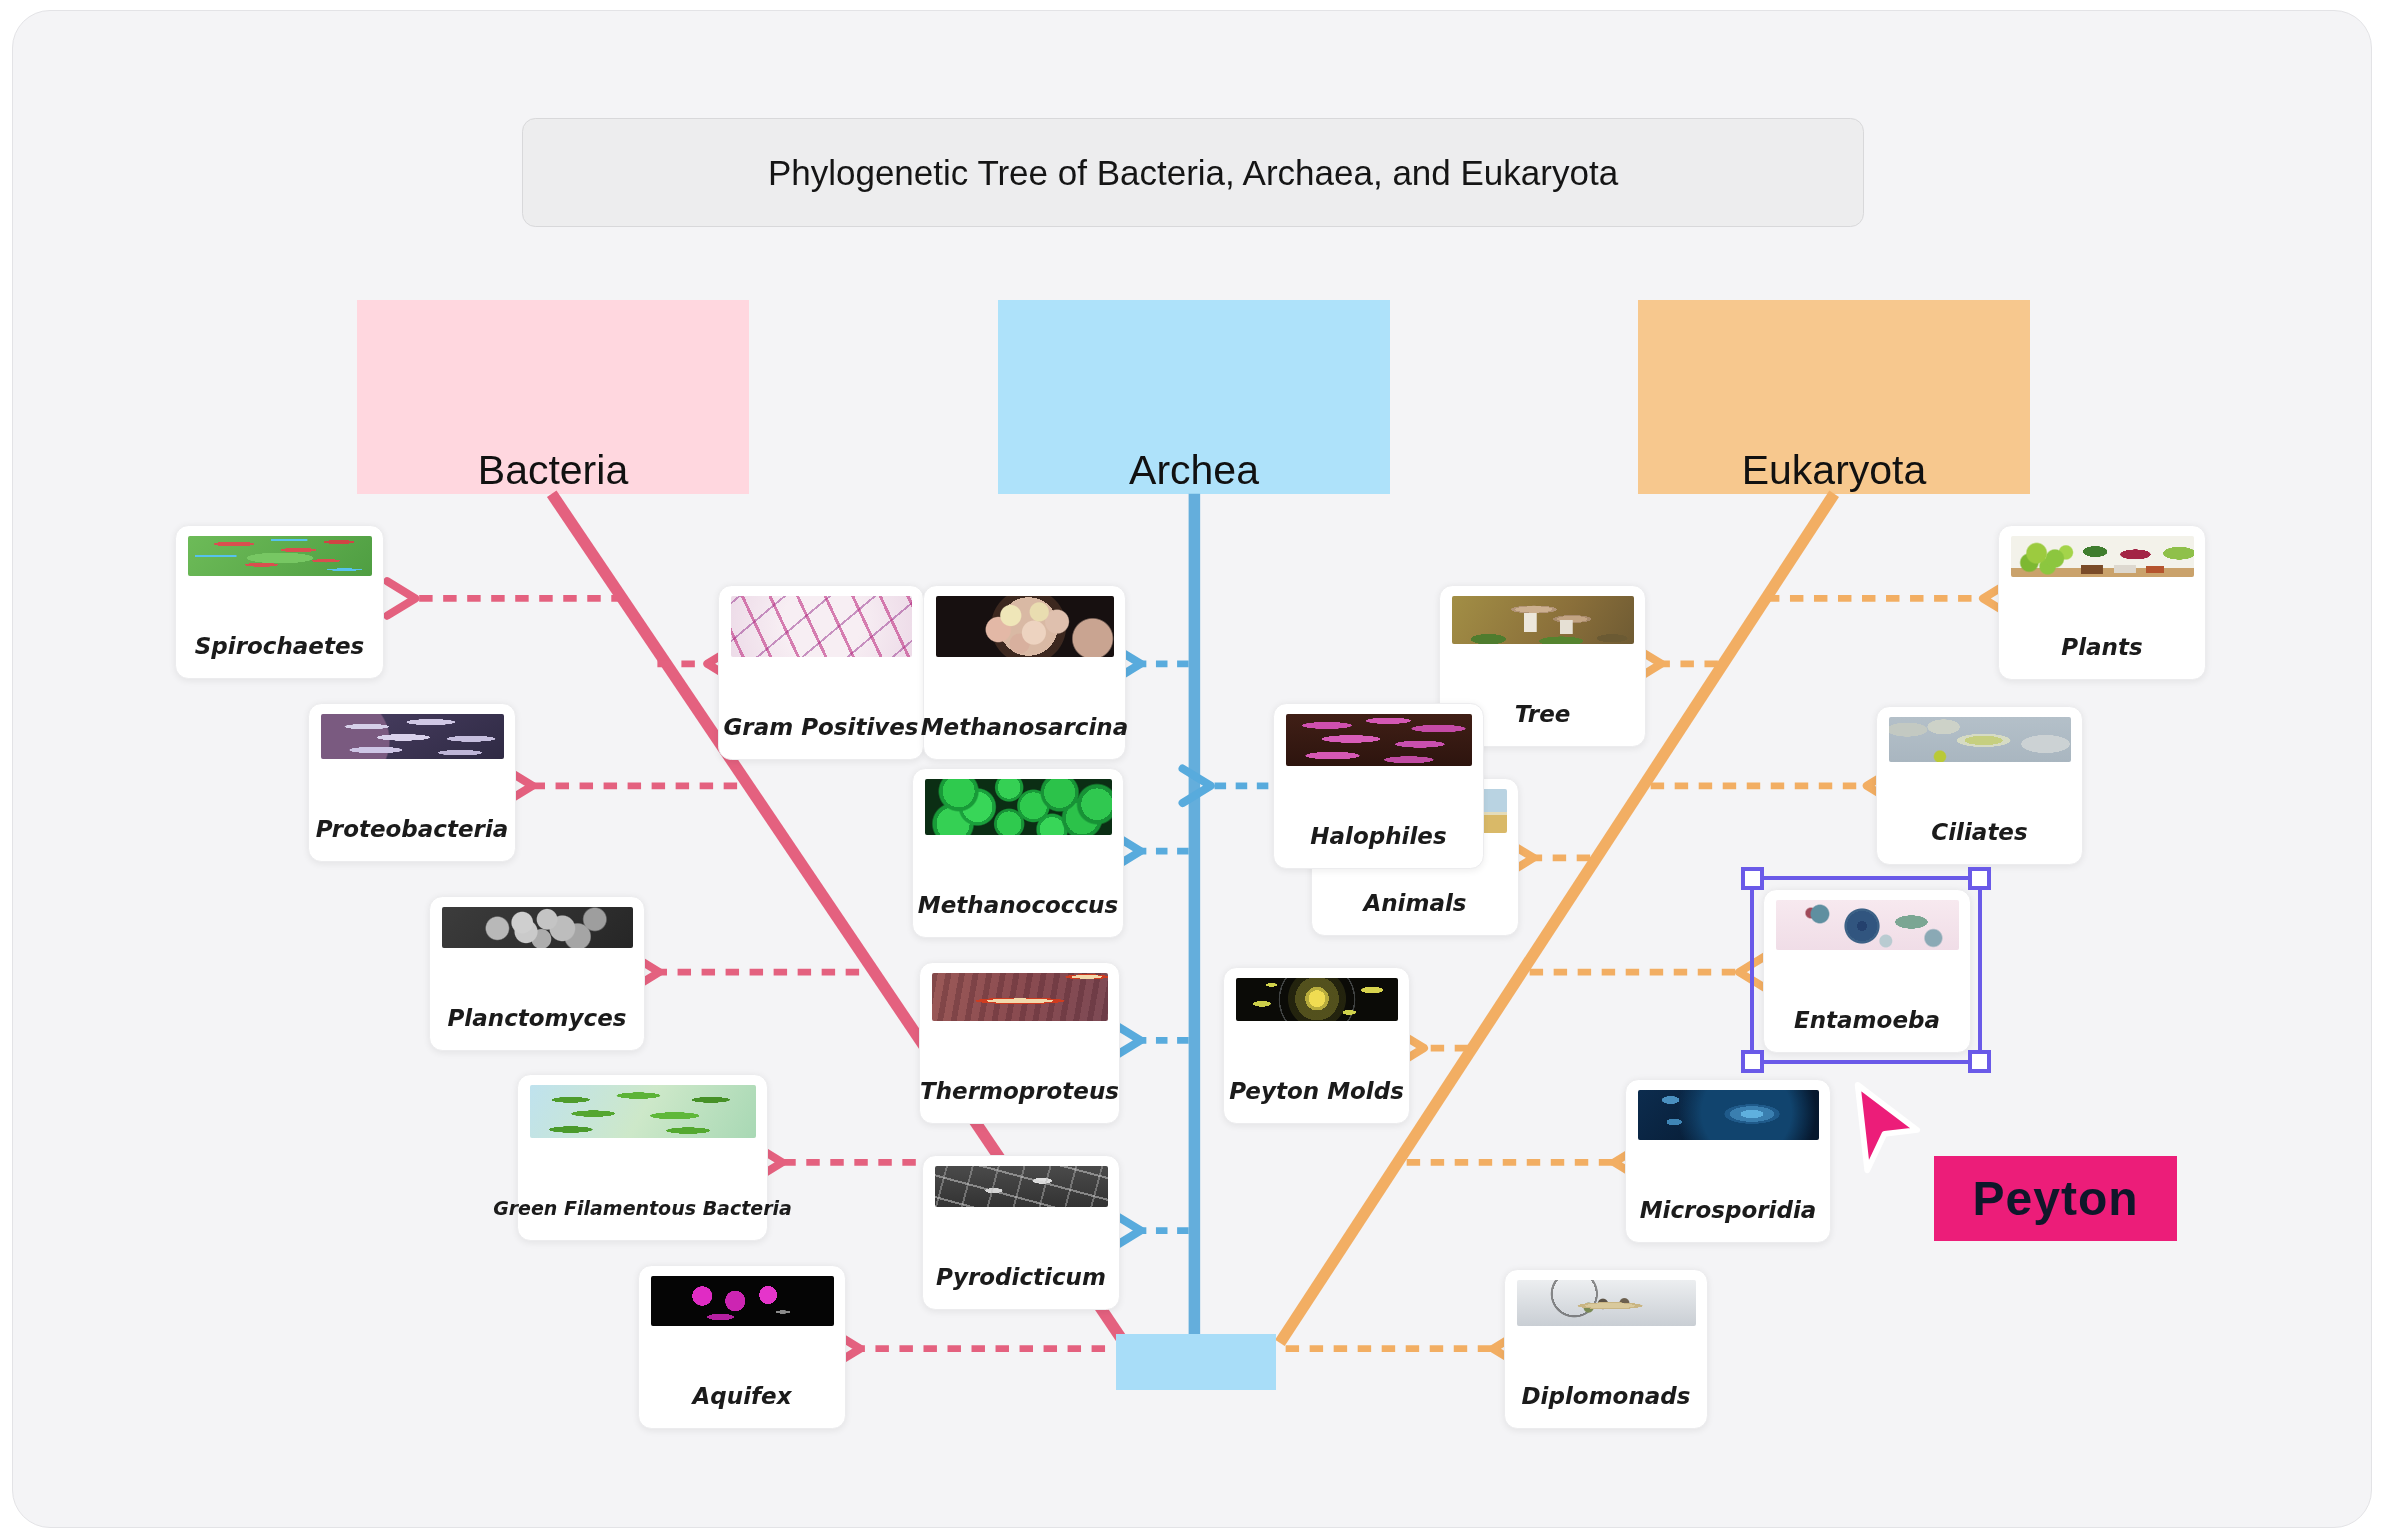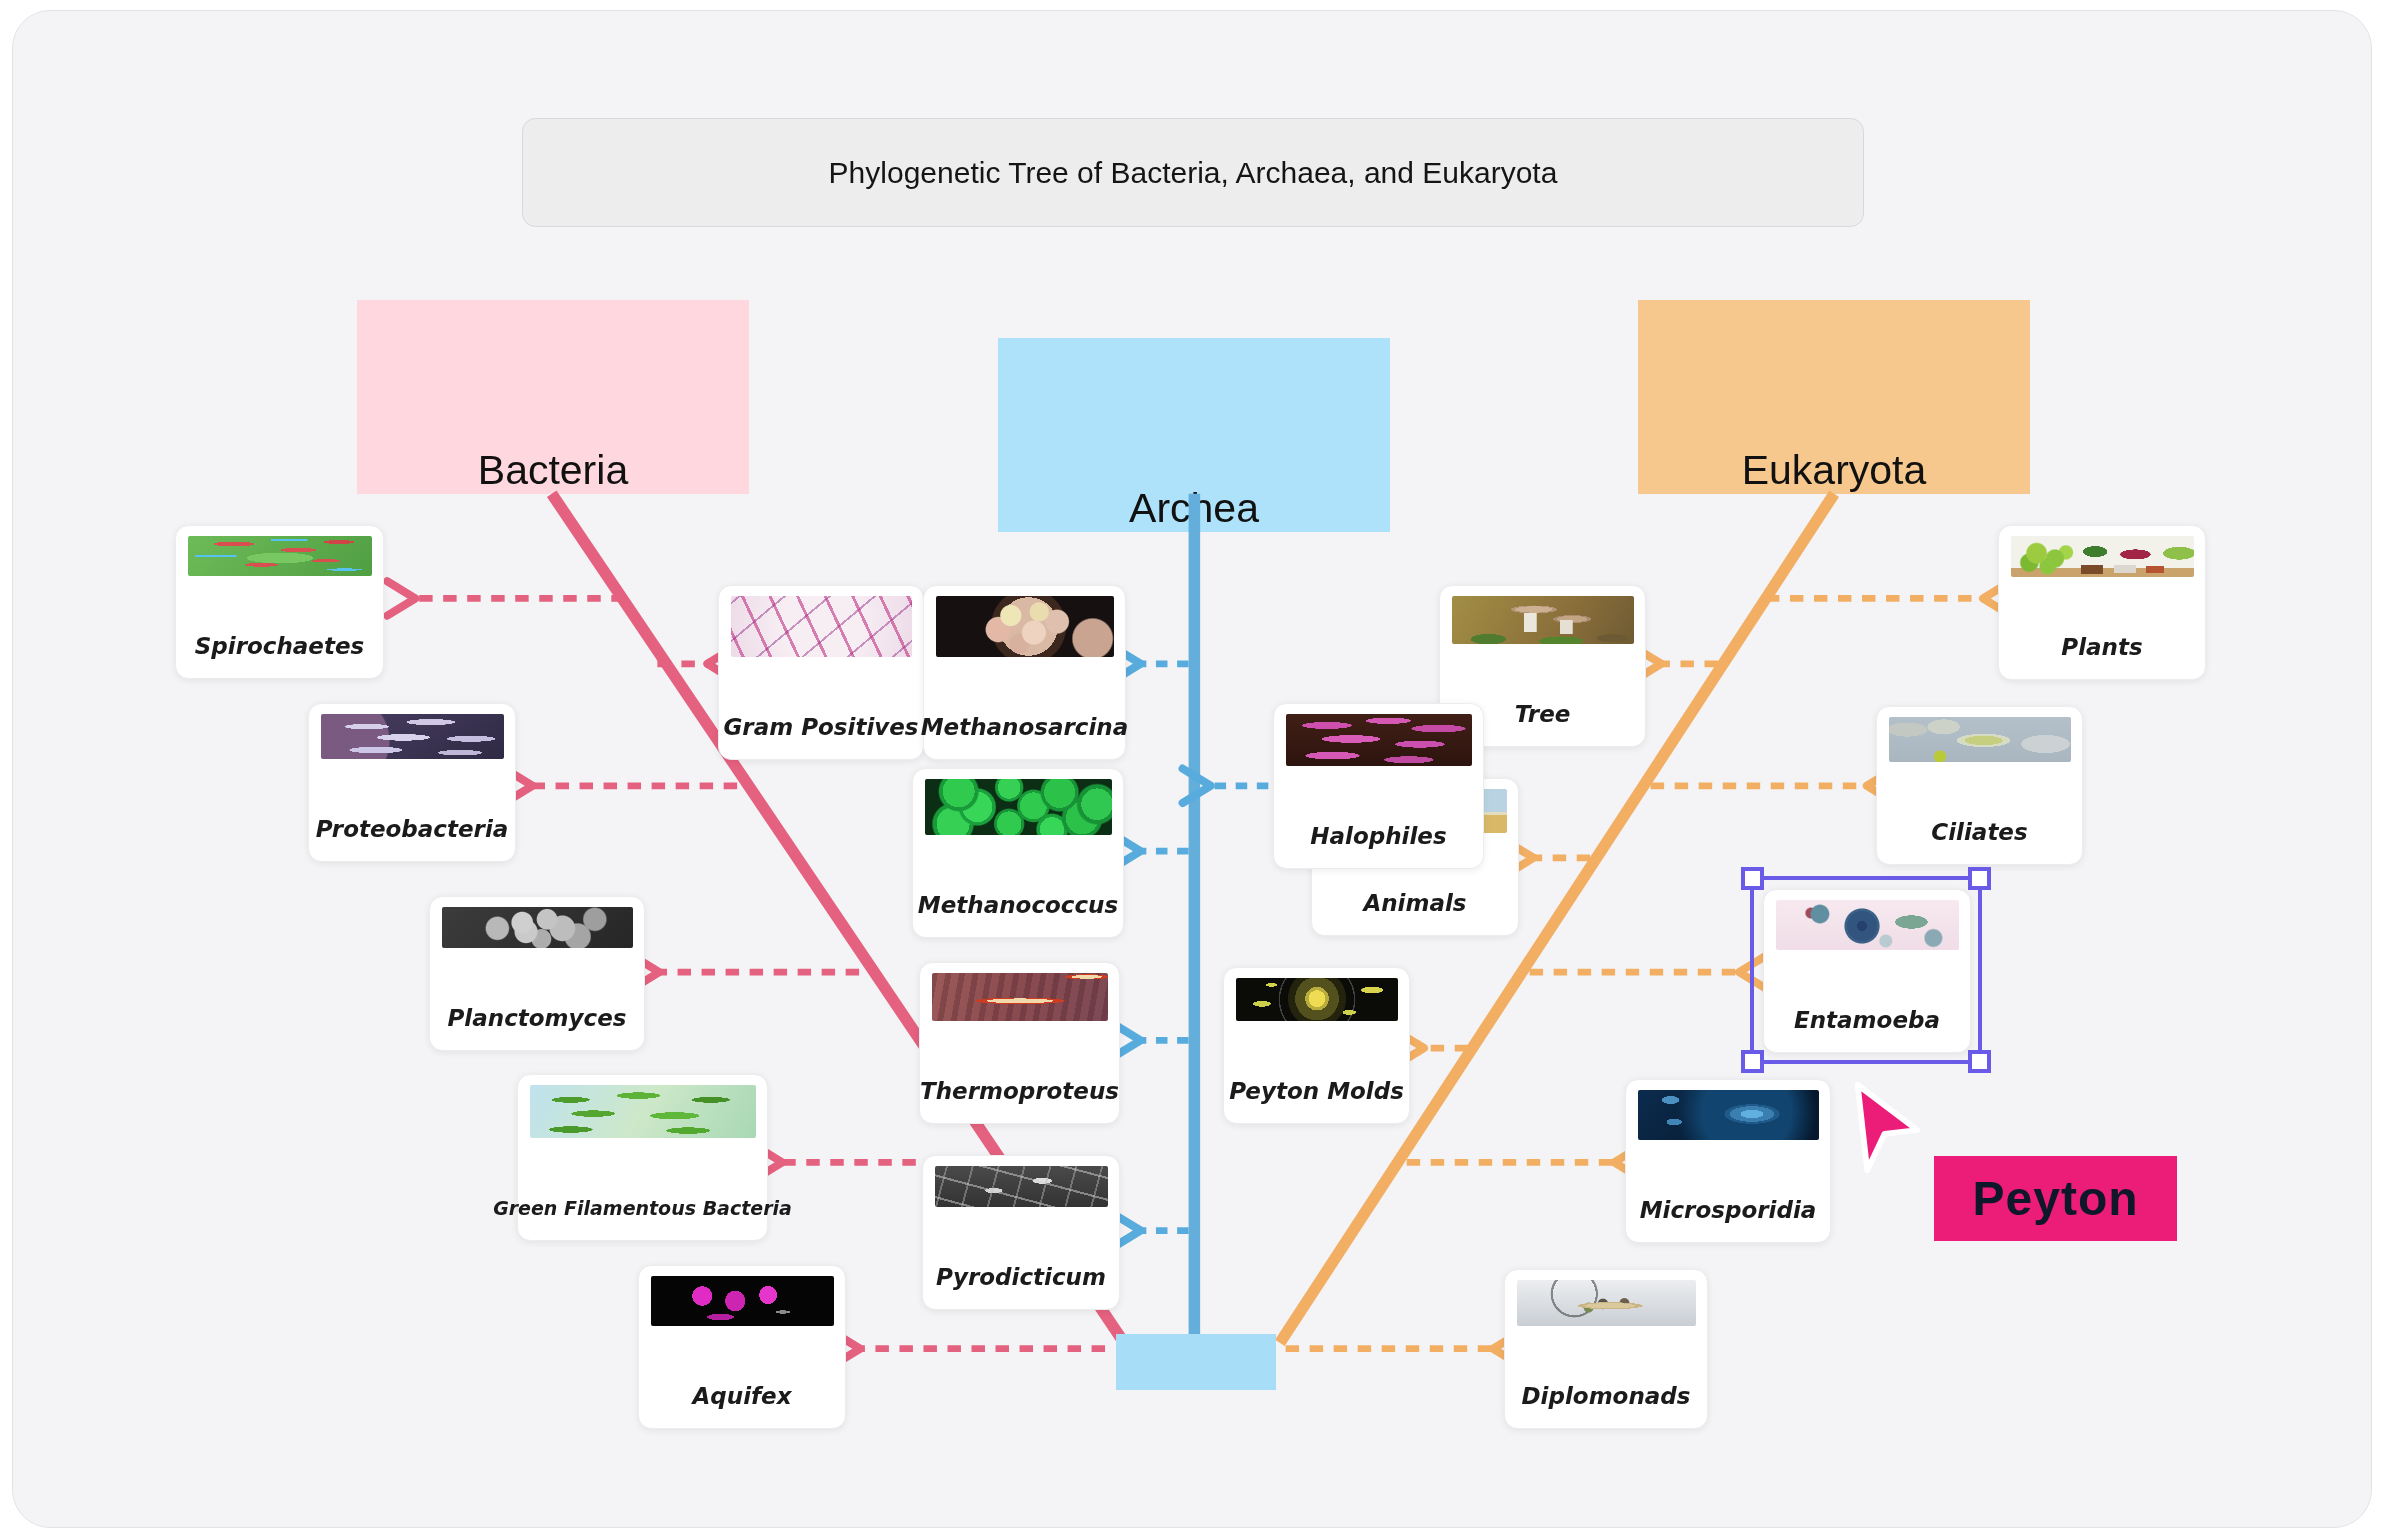--- a/index.html
+++ b/index.html
@@ -1,23 +1,23 @@
 <!DOCTYPE html>
 <html><head>
 <meta charset="utf-8">
 <style>
   html,body{margin:0;padding:0;background:#ffffff;}
   body{width:2383px;height:1537px;position:relative;font-family:"Liberation Sans",sans-serif;overflow:hidden;}
   .frame{position:absolute;left:11.5px;top:9.6px;width:2358px;height:1516px;background:#F4F4F6;border:1.9px solid #E3E3E6;border-radius:38px;}
   .title-box{position:absolute;left:522px;top:118px;width:1340px;height:107px;background:#EDEDEE;border:1.9px solid #D8D8DA;border-radius:13.4px;display:flex;align-items:center;justify-content:center;}
-  .title-box span{font-size:30px;color:#151515;}
+  .title-box span{font-size:35px;color:#151515;}
   .domain-box{position:absolute;width:392px;height:194px;display:flex;align-items:flex-end;justify-content:center;}
   .domain-box span{font-size:41px;color:#111;}
   .box-bacteria{left:357px;top:300px;background:#FFD7DF;}
-  .box-archea{left:998px;top:300px;background:#AEE2FA;margin-top:38px;}
+  .box-archea{left:998px;top:300px;background:#AEE2FA;}
   .box-eukaryota{left:1638px;top:300px;background:#F7C88E;}
   .junction{position:absolute;left:1116px;top:1334px;width:160px;height:56px;background:#A8DDF8;z-index:2;}
   svg.wires{position:absolute;left:0;top:0;z-index:1;}
   .card{position:absolute;background:#ffffff;border:1.9px solid #ECECEE;border-radius:13.4px;box-shadow:0 1.9px 7.7px rgba(0,0,0,.07);z-index:5;padding:9.6px 11.5px;box-sizing:border-box;display:flex;flex-direction:column;gap:48px;}
   .thumb{width:100%;flex:1;border-radius:1.9px;}
   .caption{height:44px;display:flex;align-items:center;justify-content:center;font:italic 600 23px "DejaVu Sans",sans-serif;color:#1b1b1b;white-space:nowrap;}
   .caption.small{font-size:19px;}
   .sel-frame{position:absolute;left:1750px;top:876px;width:232px;height:188px;border:4.8px solid #6A5AE8;z-index:7;box-sizing:border-box;}
   .handle{position:absolute;width:23px;height:23px;background:#fff;border:4.8px solid #6A5AE8;box-sizing:border-box;}
   .h-tl{left:-13.4px;top:-13.4px;} .h-tr{right:-13.4px;top:-13.4px;} .h-bl{left:-13.4px;bottom:-13.4px;} .h-br{right:-13.4px;bottom:-13.4px;}

